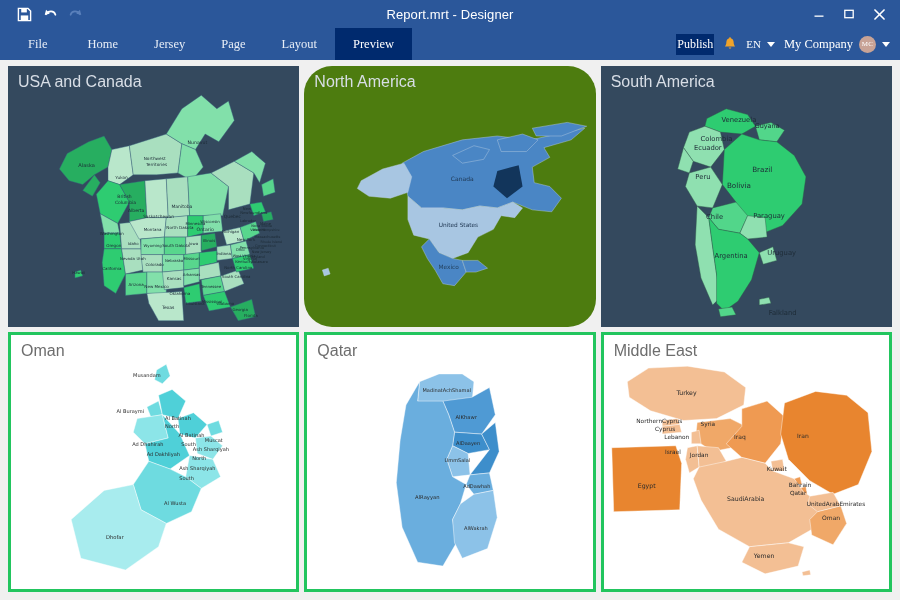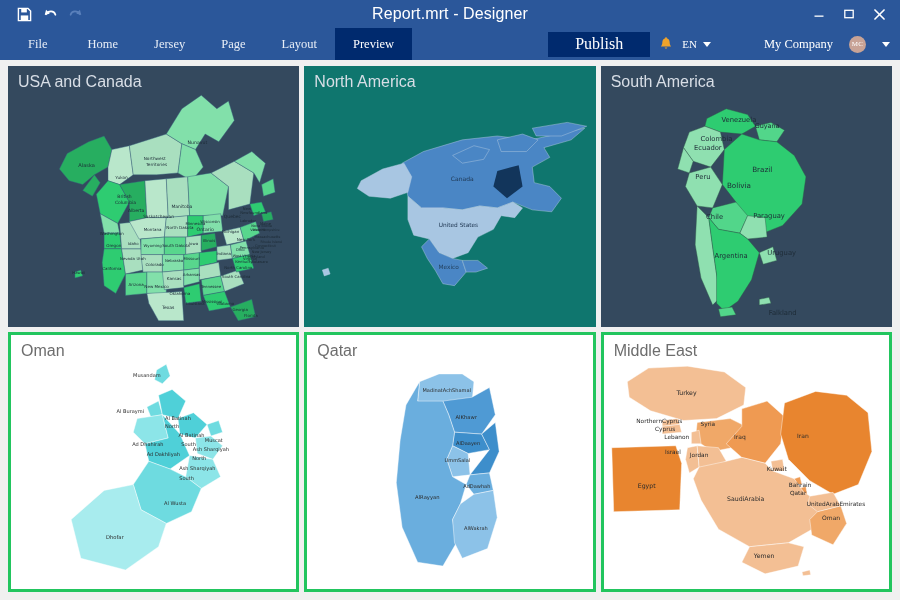--- a/index.html
+++ b/index.html
@@ -31,21 +31,21 @@
     width: 24px; height: 22px;
     display: flex; align-items: center; justify-content: center;
     cursor: pointer;
   }
   .qat-btn svg { display: block; }
   .win-title {
     position: absolute;
     left: 0; right: 0;
     text-align: center;
     color: #ffffff;
-    font-size: 16px;
+    font-size: 13px;
     letter-spacing: 0.1px;
     pointer-events: none;
   }
   .win-ctrls {
     margin-left: auto;
     display: flex; align-items: center;
     padding-right: 6px;
     position: relative; z-index: 2;
   }
   .win-ctrl {
@@ -78,33 +78,33 @@
   .ribbon-right {
     margin-left: auto;
     display: flex;
     align-items: center;
     padding-right: 10px;
     gap: 9px;
   }
   .publish-btn {
     background: #002a6e;
     color: #ffffff;
-    font-size: 16px;
-    padding: 4px 27px 5px;
+    font-size: 12px;
+    padding: 4px 1px 5px;
     cursor: pointer;
     line-height: 1;
   }
   .bell { cursor: pointer; display: flex; align-items: center; }
   .lang {
     display: flex; align-items: center; gap: 6px;
     color: #ffffff; font-size: 11px; cursor: pointer;
   }
   .company {
-    display: flex; align-items: center; gap: 16px;
-    color: #ffffff; font-size: 12.5px; cursor: pointer; margin-left: 44px;
+    display: flex; align-items: center; gap: 6px;
+    color: #ffffff; font-size: 12.5px; cursor: pointer;
   }
   .avatar {
     width: 17px; height: 17px; border-radius: 50%;
     background: #c8a396;
     color: #ffffff;
     font-size: 7px;
     display: flex; align-items: center; justify-content: center;
     letter-spacing: 0.2px;
   }
   .caret {
@@ -132,21 +132,21 @@
   }
   .panel-title {
     position: absolute;
     top: 7px; left: 10px;
     font-size: 16px;
     z-index: 3;
     pointer-events: none;
     white-space: nowrap;
   }
   .panel.dark  { background: #34495e; }
-  .panel.navy  { background: #0f766e; }
+  .panel.navy  { background: #4d7c0f; border-radius: 28px; }
   .panel.light { background: #ffffff; border: 3px solid #22c55e; }
   .panel.dark .panel-title,
   .panel.navy .panel-title { color: #d8dee6; }
   .panel.light .panel-title { color: #6d6d6d; }
 
   .map-svg { position: absolute; inset: 0; width: 100%; height: 100%; }
   .rg { stroke-width: 0.45; }
   .lbl { font-family: "DejaVu Sans", sans-serif; text-anchor: middle; }
   .lbl-d { fill: #1d2b36; }
   .lbl-l { fill: #2a2a2a; }

